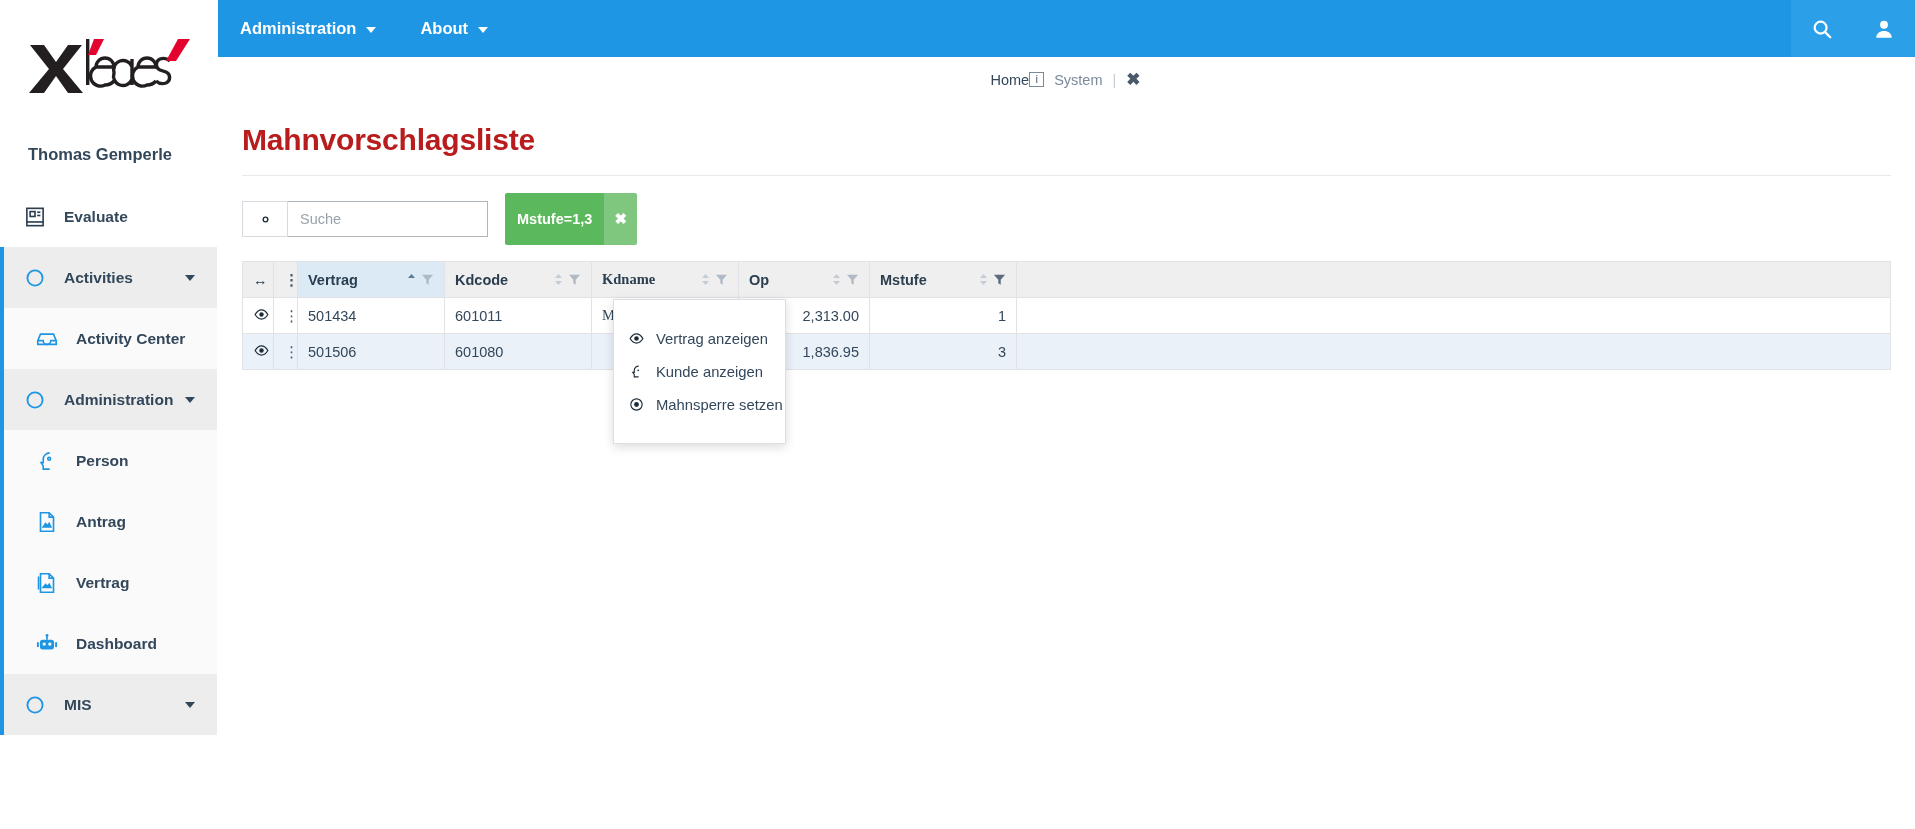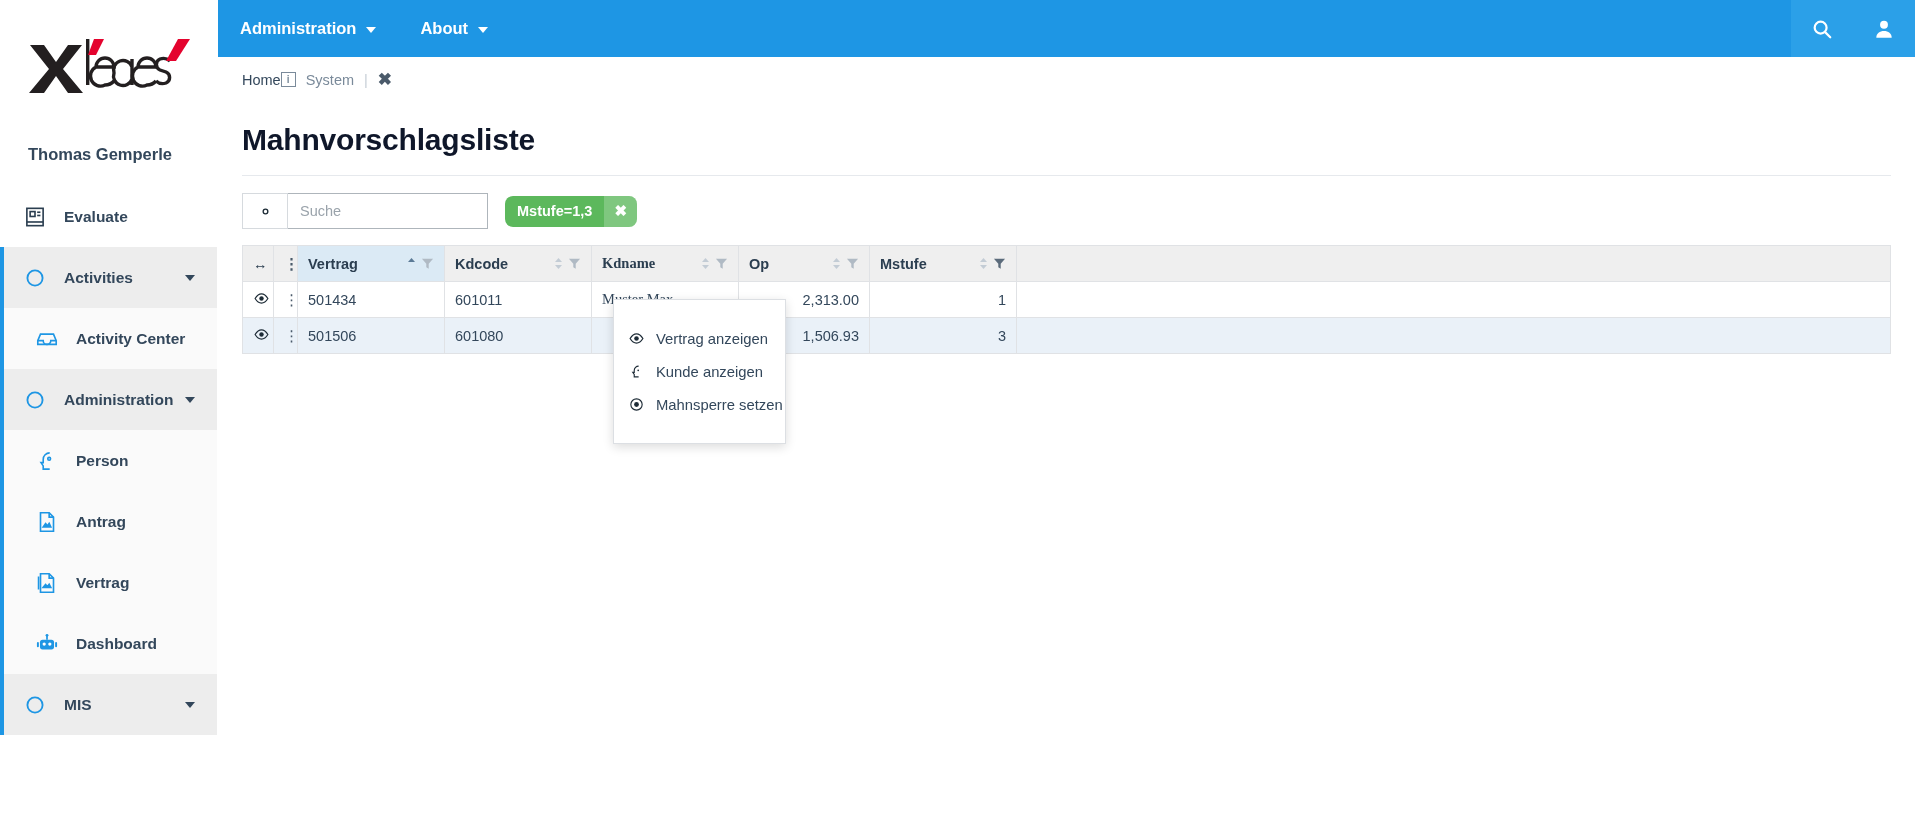--- a/index.html
+++ b/index.html
@@ -90,38 +90,38 @@
   }
   .sideicon { width: 26px; height: 26px; flex: 0 0 26px; display: block; }
 
   
   .main {
     position: absolute; left: 218px; top: 57px; right: 0; bottom: 0;
     background: #ffffff;
   }
   .crumbbar {
     height: 66px; padding: 0 26px 0 24px;
-    display: flex; align-items: flex-start; justify-content: flex-start;
+    display: flex; align-items: flex-start; justify-content: center;
   }
   .crumb { font-size: 14.5px; color: #33475b; padding-top: 15px; cursor: pointer; }
   .sysbox {
     display: flex; align-items: center; gap: 10px;
     padding-top: 14px; font-size: 14.5px; color: #7a8a9a;
   }
   .sys-ico {
     display: inline-flex; align-items: center; justify-content: center;
     width: 15px; height: 15px; border: 1.4px solid #7a8a9a;
     font-size: 10px; font-weight: 700; color: #7a8a9a; line-height: 1;
   }
   .sys-div { color: #c6ced6; }
   .sys-close { font-size: 17px; color: #4a5a6a; cursor: pointer; font-weight: 700; line-height: 1; }
 
   .page-title {
     padding: 0 40px 18px 24px;
-    font-size: 30px; font-weight: 700; color: #0f172a; letter-spacing: -.2px;
+    font-size: 30px; font-weight: 700; color: #b91c1c; letter-spacing: -.2px;
   }
 
   
   .panel {
     margin: 0 24px; border-top: 1px solid #e6e9ed;
     background: #fff; height: calc(100% - 128px);
   }
   .toolbar { display: flex; align-items: center; padding: 17px 0 16px 0; }
   .gear-btn {
     width: 46px; height: 36px; border: 1px solid #d6dade;
@@ -131,23 +131,23 @@
   .search-wrap {
     width: 200px; height: 36px; border: 1px solid #aeb5bb; border-left: none;
     background: #fff; display: flex; align-items: center; padding: 0 10px 0 12px;
   }
   .search-input {
     flex: 1; border: none; outline: none; font-size: 14.5px;
     font-family: "Liberation Sans", sans-serif; color: #b91c1c; background: transparent;
   }
   .search-input::placeholder { color: #9aa3ab; }
   .chip {
-    height: 31px; margin-left: 17px; display: flex; align-items: center;
+    height: 52px; margin-left: 17px; display: flex; align-items: center;
     background: #5cb85c; color: #fff; font-size: 14.5px; font-weight: 600;
-    border-radius: 8px; overflow: hidden;
+    border-radius: 2px; overflow: hidden;
   }
   .chip-label { padding: 0 12px; }
   .chip-x {
     width: 33px; height: 100%; display: flex; align-items: center; justify-content: center;
     background: rgba(255,255,255,.22); cursor: pointer; font-size: 15px; font-weight: 700;
   }
 
   
   table.grid { width: 100%; border-collapse: collapse; table-layout: fixed; }
   table.grid th {
@@ -483,21 +483,21 @@
                 <circle cx="12" cy="12" r="3.1" fill="#1d2b36"></circle>
               </svg>
             </span>
           </td>
           <td class="c-ctl2">
             <span class="kebab">⋮</span>
           </td>
           <td class="c-vertrag">501506</td>
           <td class="c-kdcode">601080</td>
           <td class="c-kdname"></td>
-          <td class="c-op num">1,506.93</td>
+          <td class="c-op num">1,836.95</td>
           <td class="c-mstufe num">3</td>
           <td></td>
         </tr>
       </tbody>
     </table>
   </div>
 </div>
 
 <div class="ctxmenu">
   <div class="ctx-item">

